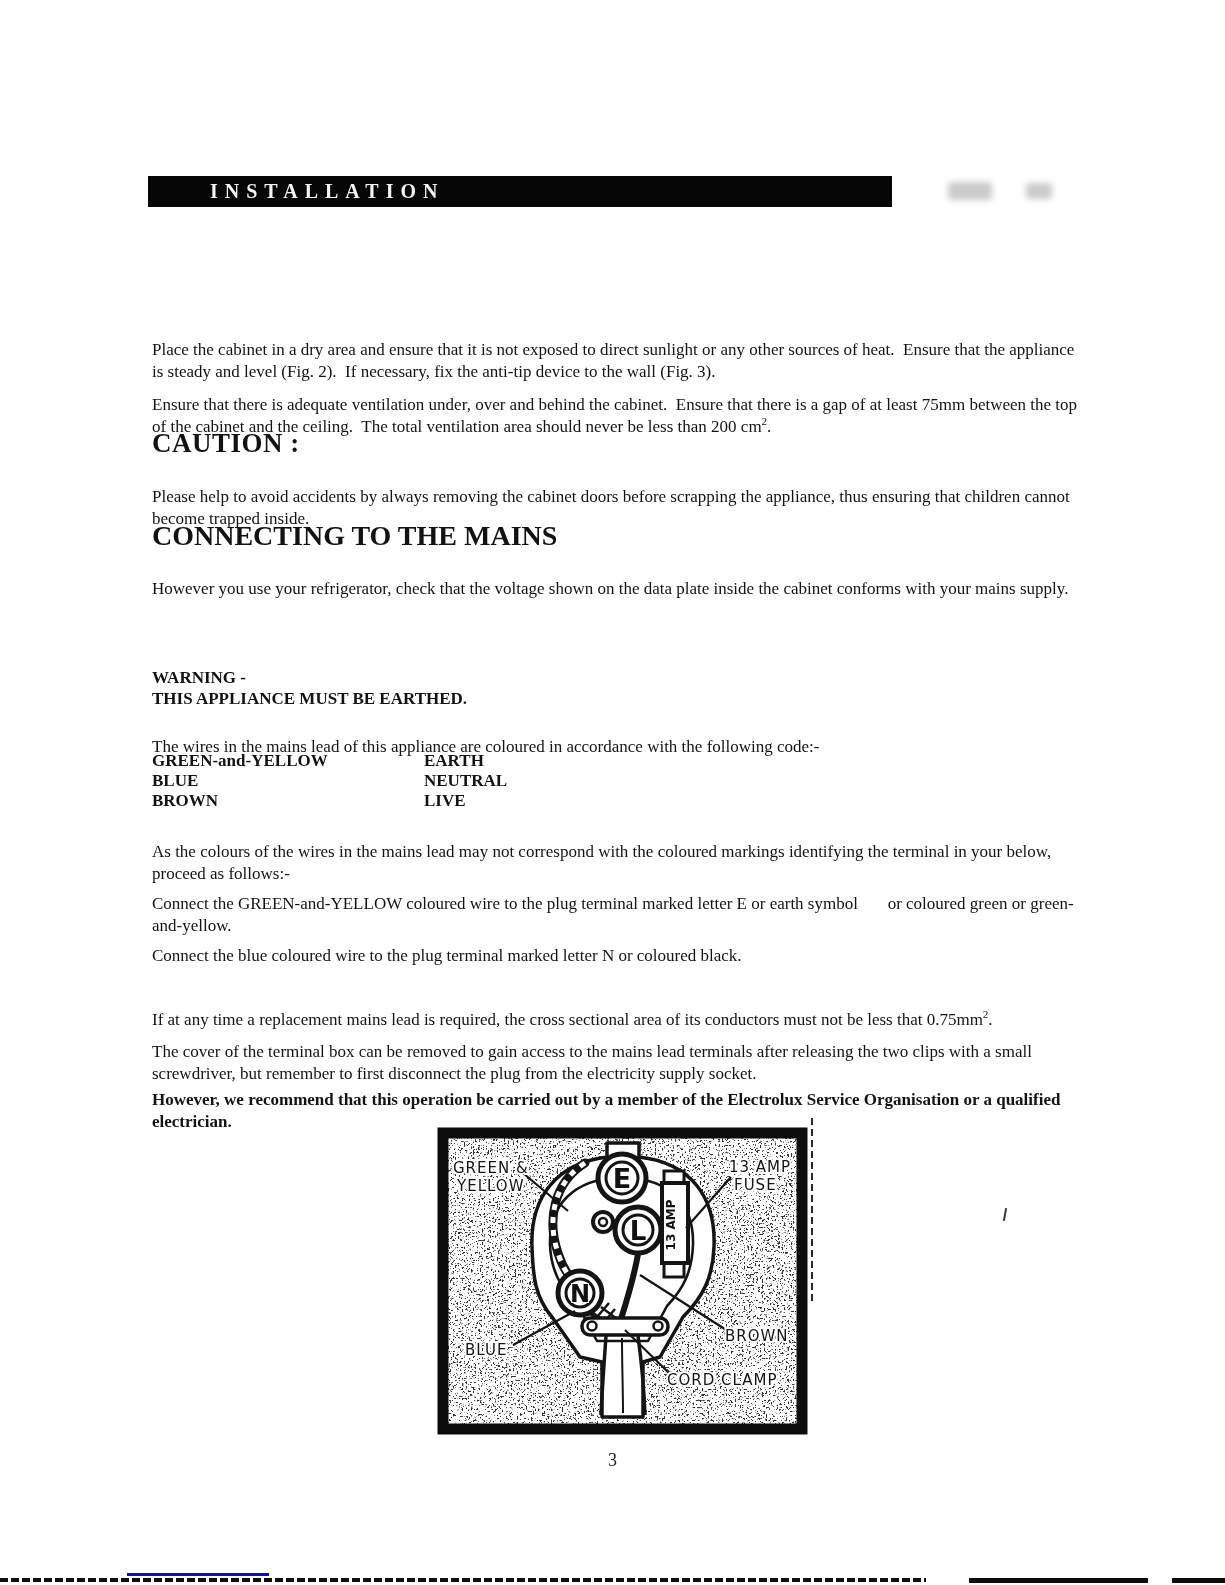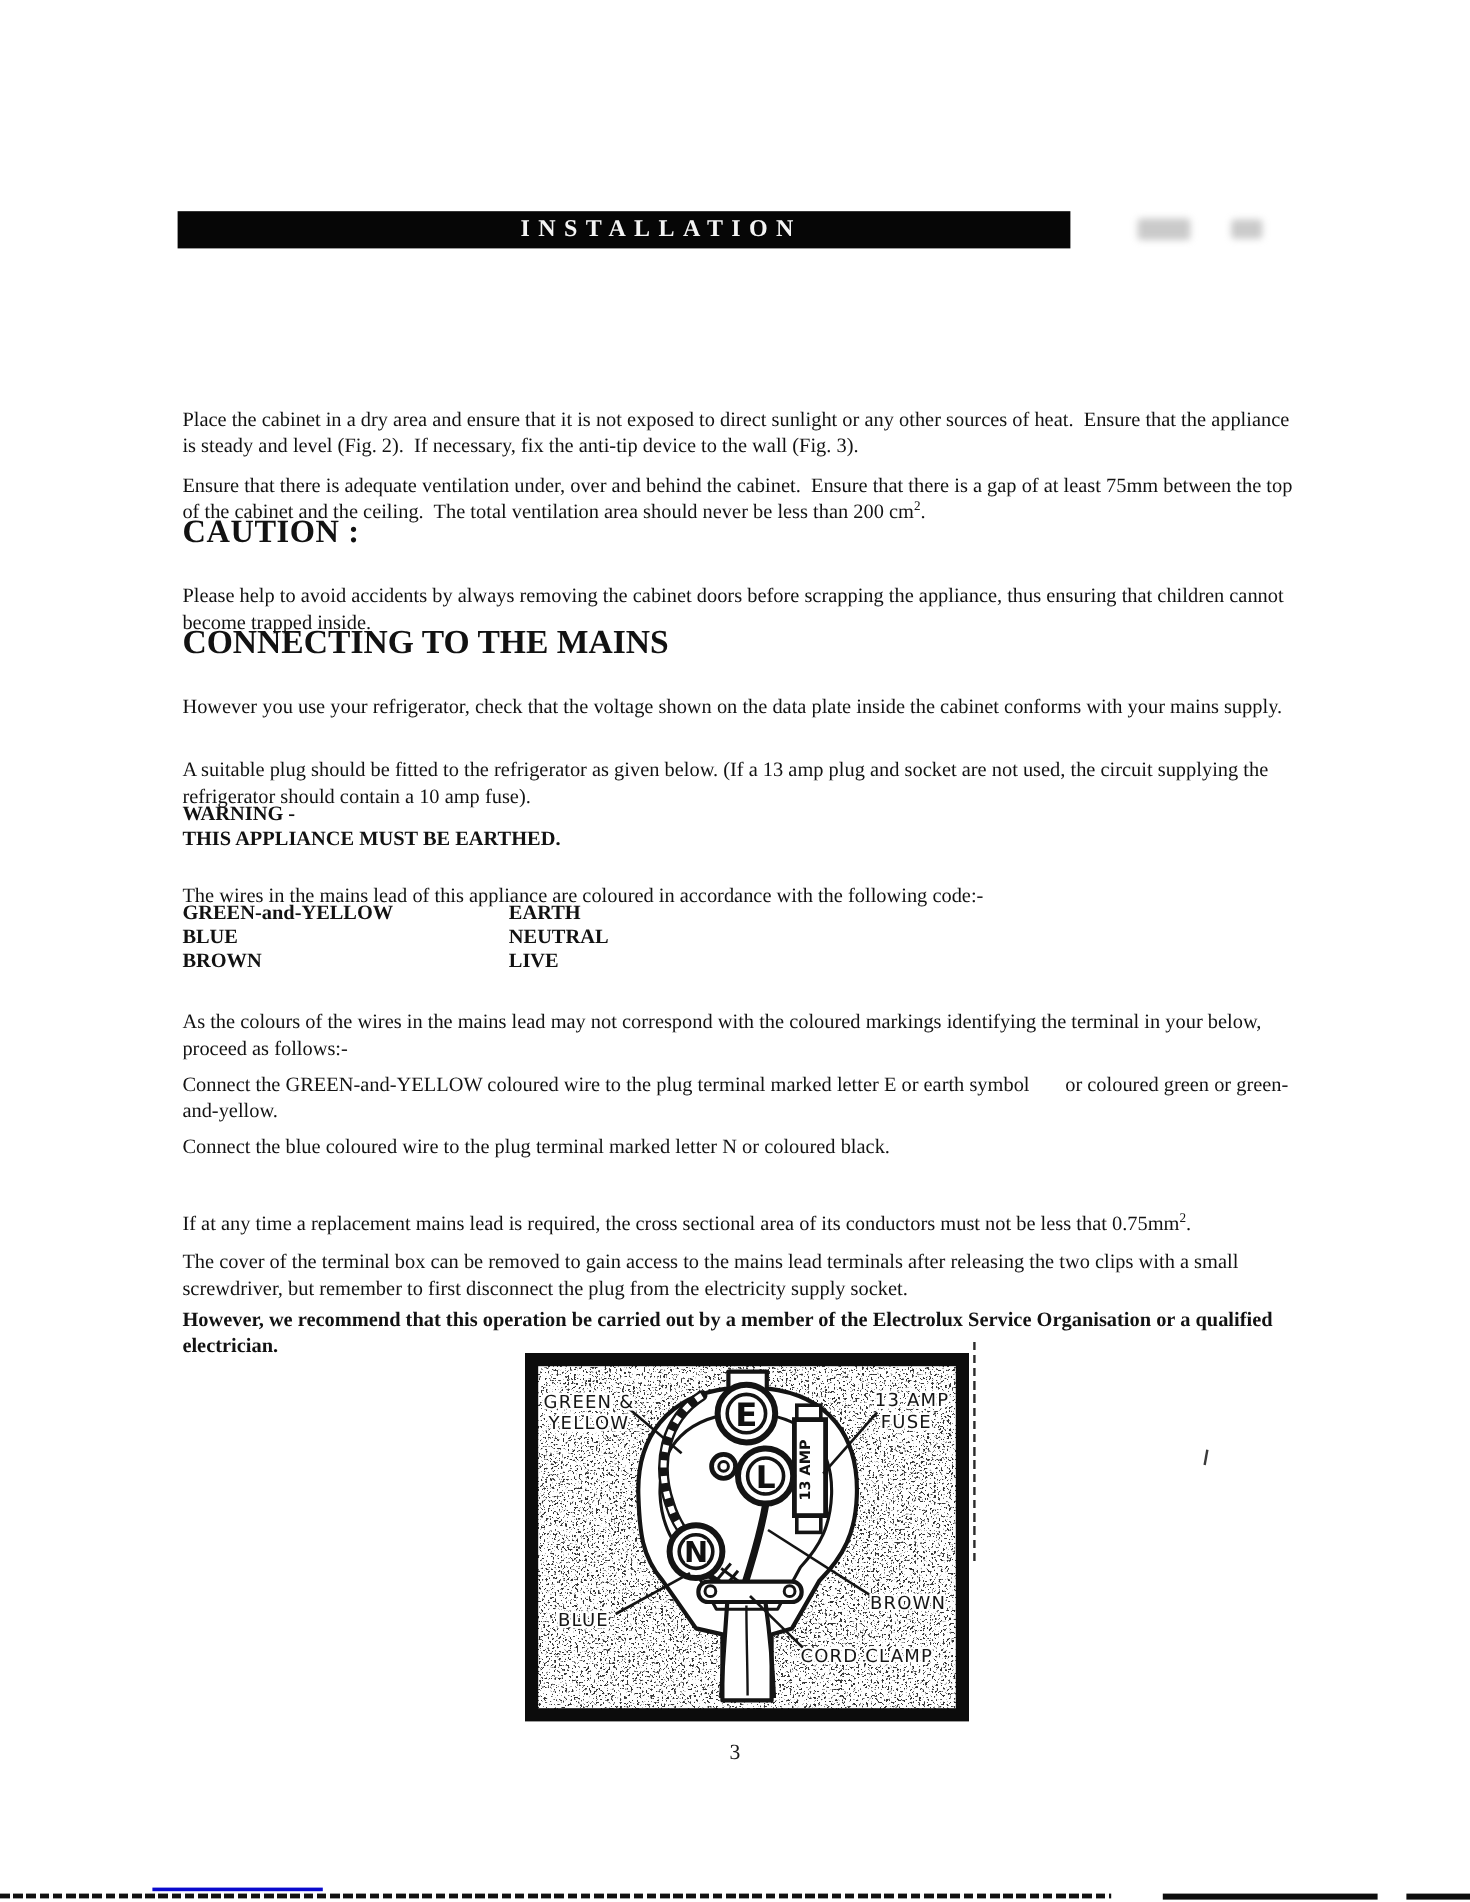--- a/index.html
+++ b/index.html
@@ -1,19 +1,19 @@
 <!DOCTYPE html>
 <html><head>
 <meta charset="utf-8">
 <style>
   html,body{margin:0;padding:0;background:#ffffff;}
   .page{position:relative;width:1225px;height:1585px;background:#ffffff;overflow:hidden;
         font-family:"Liberation Serif", serif;color:#121212;}
   .titlebar{position:absolute;left:148px;top:176px;width:744px;height:31px;background:#060606;
-            display:flex;align-items:center;justify-content:center;}
+            display:flex;align-items:center;justify-content:flex-start;}
   .titlebar .title{color:#f4f4f4;font-size:20px;font-weight:bold;letter-spacing:7px;
                    padding-left:62px;font-family:"Liberation Serif", serif;}
   .smudge{position:absolute;background:rgba(150,150,150,0.5);filter:blur(3px);border-radius:3px;}
   .smudge.a{left:800px;top:6px;width:44px;height:18px;}
   .smudge.b{left:878px;top:7px;width:26px;height:16px;}
   .para{position:absolute;left:152px;width:935px;font-size:17px;line-height:22px;
         white-space:pre-wrap;color:#131313;}
   .bold{font-weight:bold;}
   .h-caution{position:absolute;left:152px;top:428px;font-size:27px;font-weight:bold;letter-spacing:0.5px;}
   .h-mains{position:absolute;left:152px;top:520px;font-size:28px;font-weight:bold;letter-spacing:0px;}
@@ -50,21 +50,20 @@
 
   <p class="para" style="top:322px">Place the cabinet in a dry area and ensure that it is not exposed to direct sunlight or any other sources of heat.  Ensure that the appliance is steady and level (Fig. 2).  If necessary, fix the anti-tip device to the wall (Fig. 3).</p>
 
   <p class="para" style="top:377px"><span>Ensure that there is adequate ventilation under, over and behind the cabinet.  Ensure that there is a gap of at least 75mm between the top of the cabinet and the ceiling.  The total ventilation area should never be less than 200 cm</span><sup>2</sup><span>.</span></p>
 
   <h2 class="h-caution" style="margin:0">CAUTION :</h2>
   <p class="para" style="top:469px">Please help to avoid accidents by always removing the cabinet doors before scrapping the appliance, thus ensuring that children cannot become trapped inside.</p>
 
   <h2 class="h-mains" style="margin:0">CONNECTING TO THE MAINS</h2>
   <p class="para" style="top:561px">However you use your refrigerator, check that the voltage shown on the data plate inside the cabinet conforms with your mains supply.</p>
-  <p class="para" style="top:614px">A suitable plug should be fitted to the refrigerator as given below. (If a 13 amp plug and socket are not used, the circuit supplying the refrigerator should contain a 10 amp fuse).</p>
 
   <div class="warnblock">
     <div>WARNING -</div>
     <div>THIS APPLIANCE MUST BE EARTHED.</div>
   </div>
 
   <p class="para" style="top:719px">The wires in the mains lead of this appliance are coloured in accordance with the following code:-</p>
 
   <div class="wiretable">
     <div class="row">

